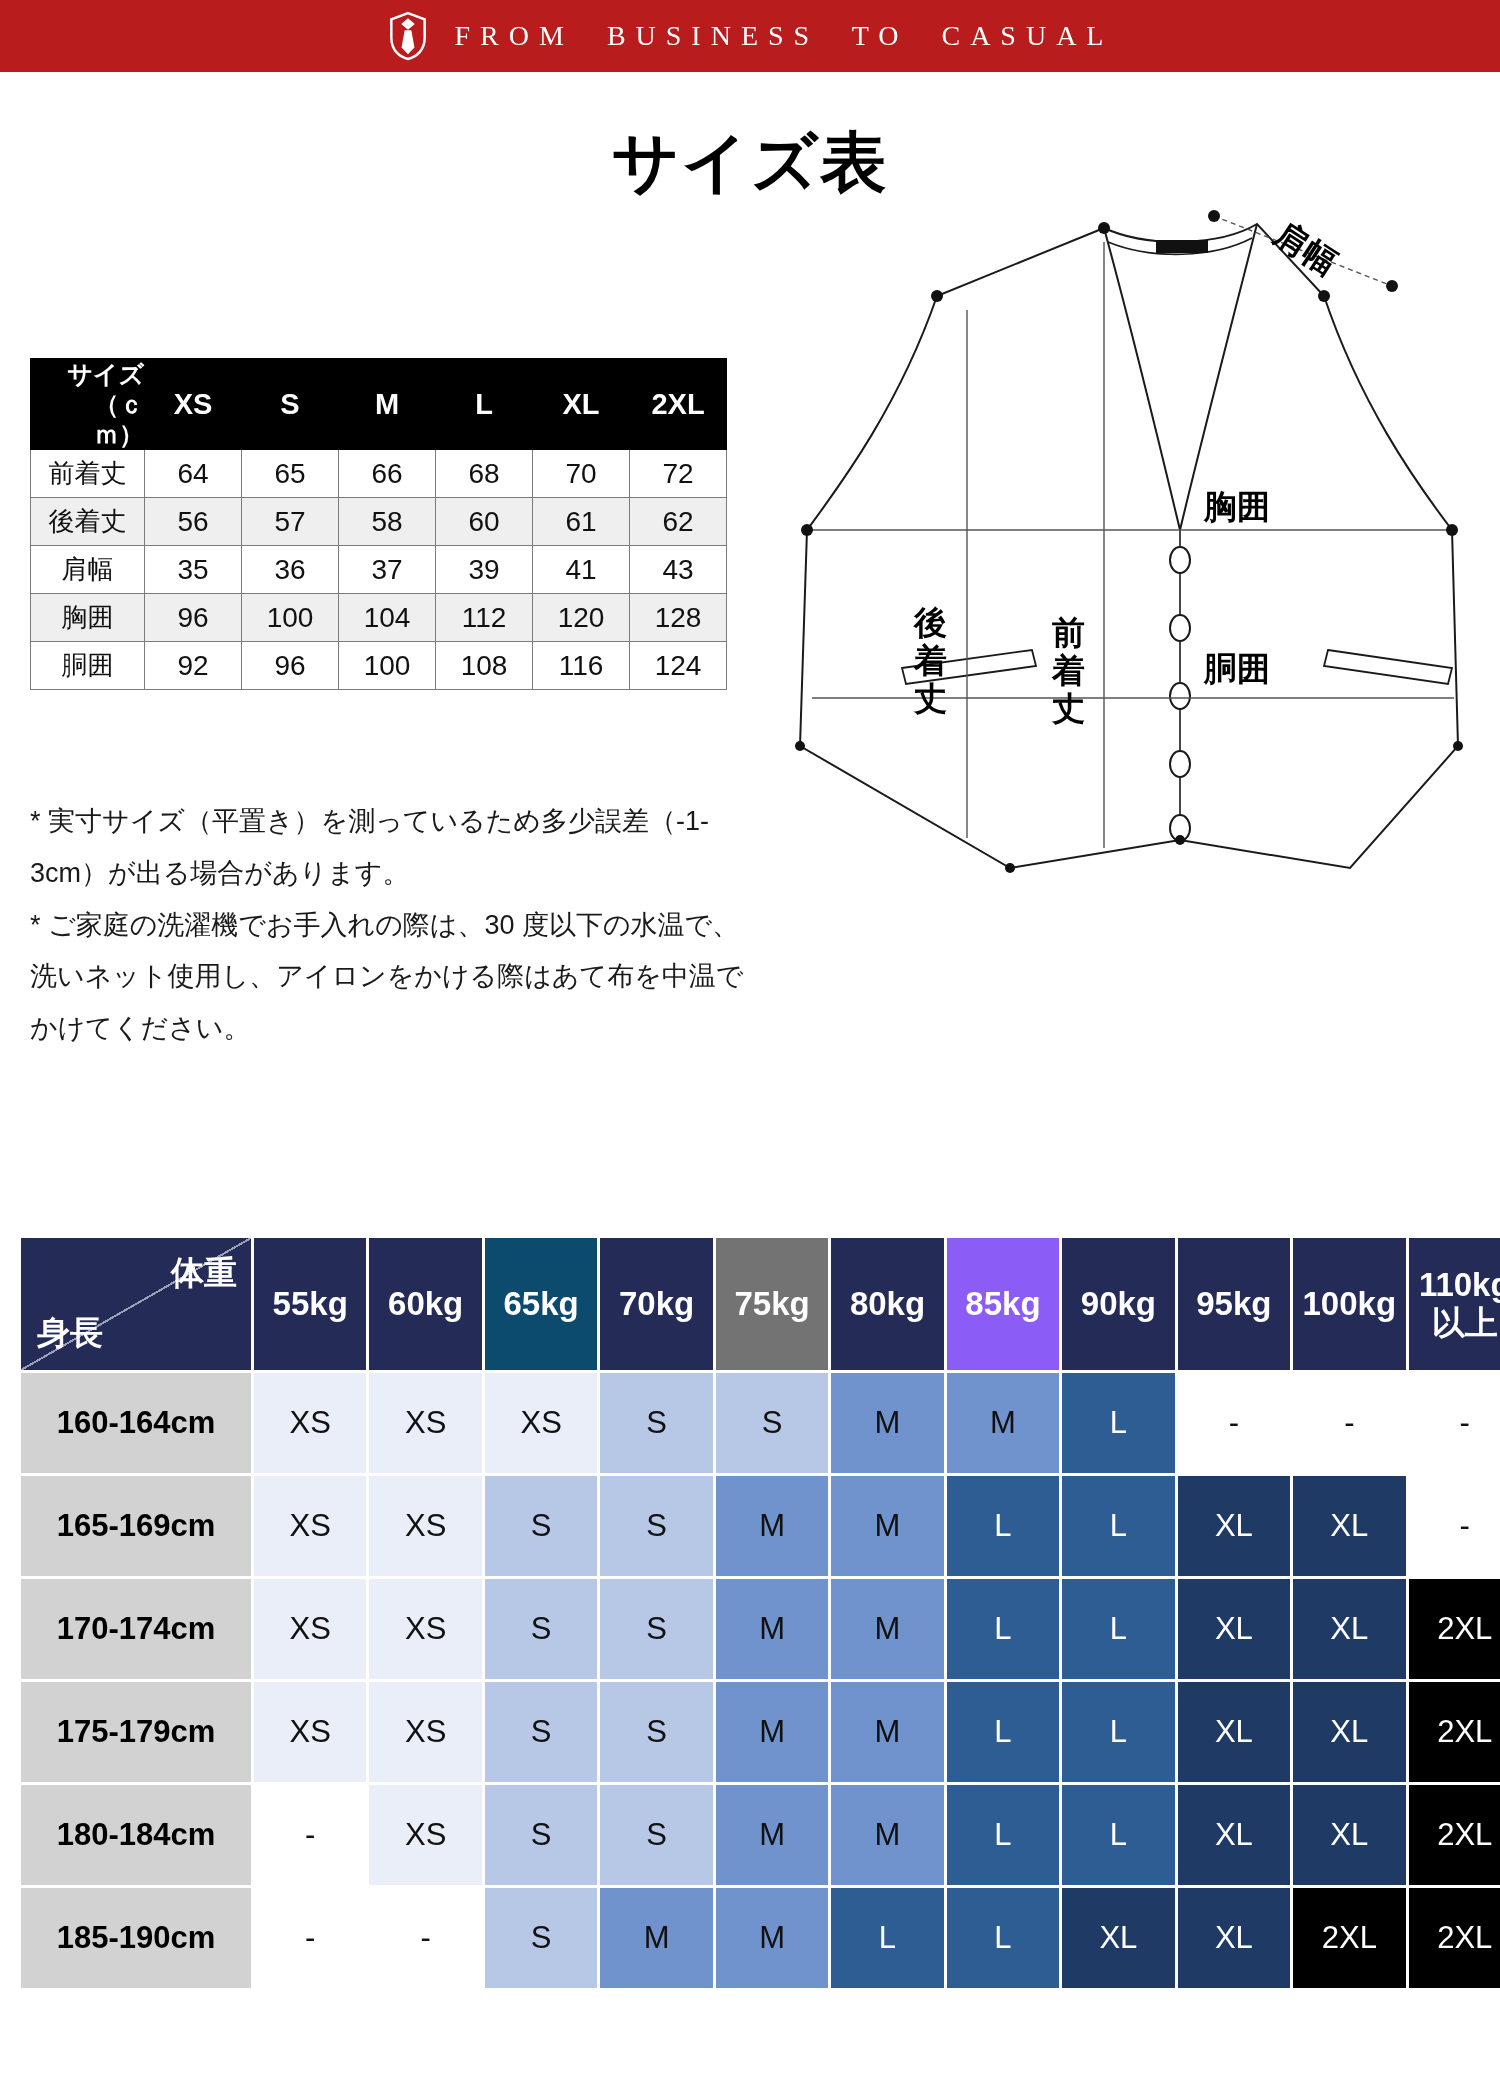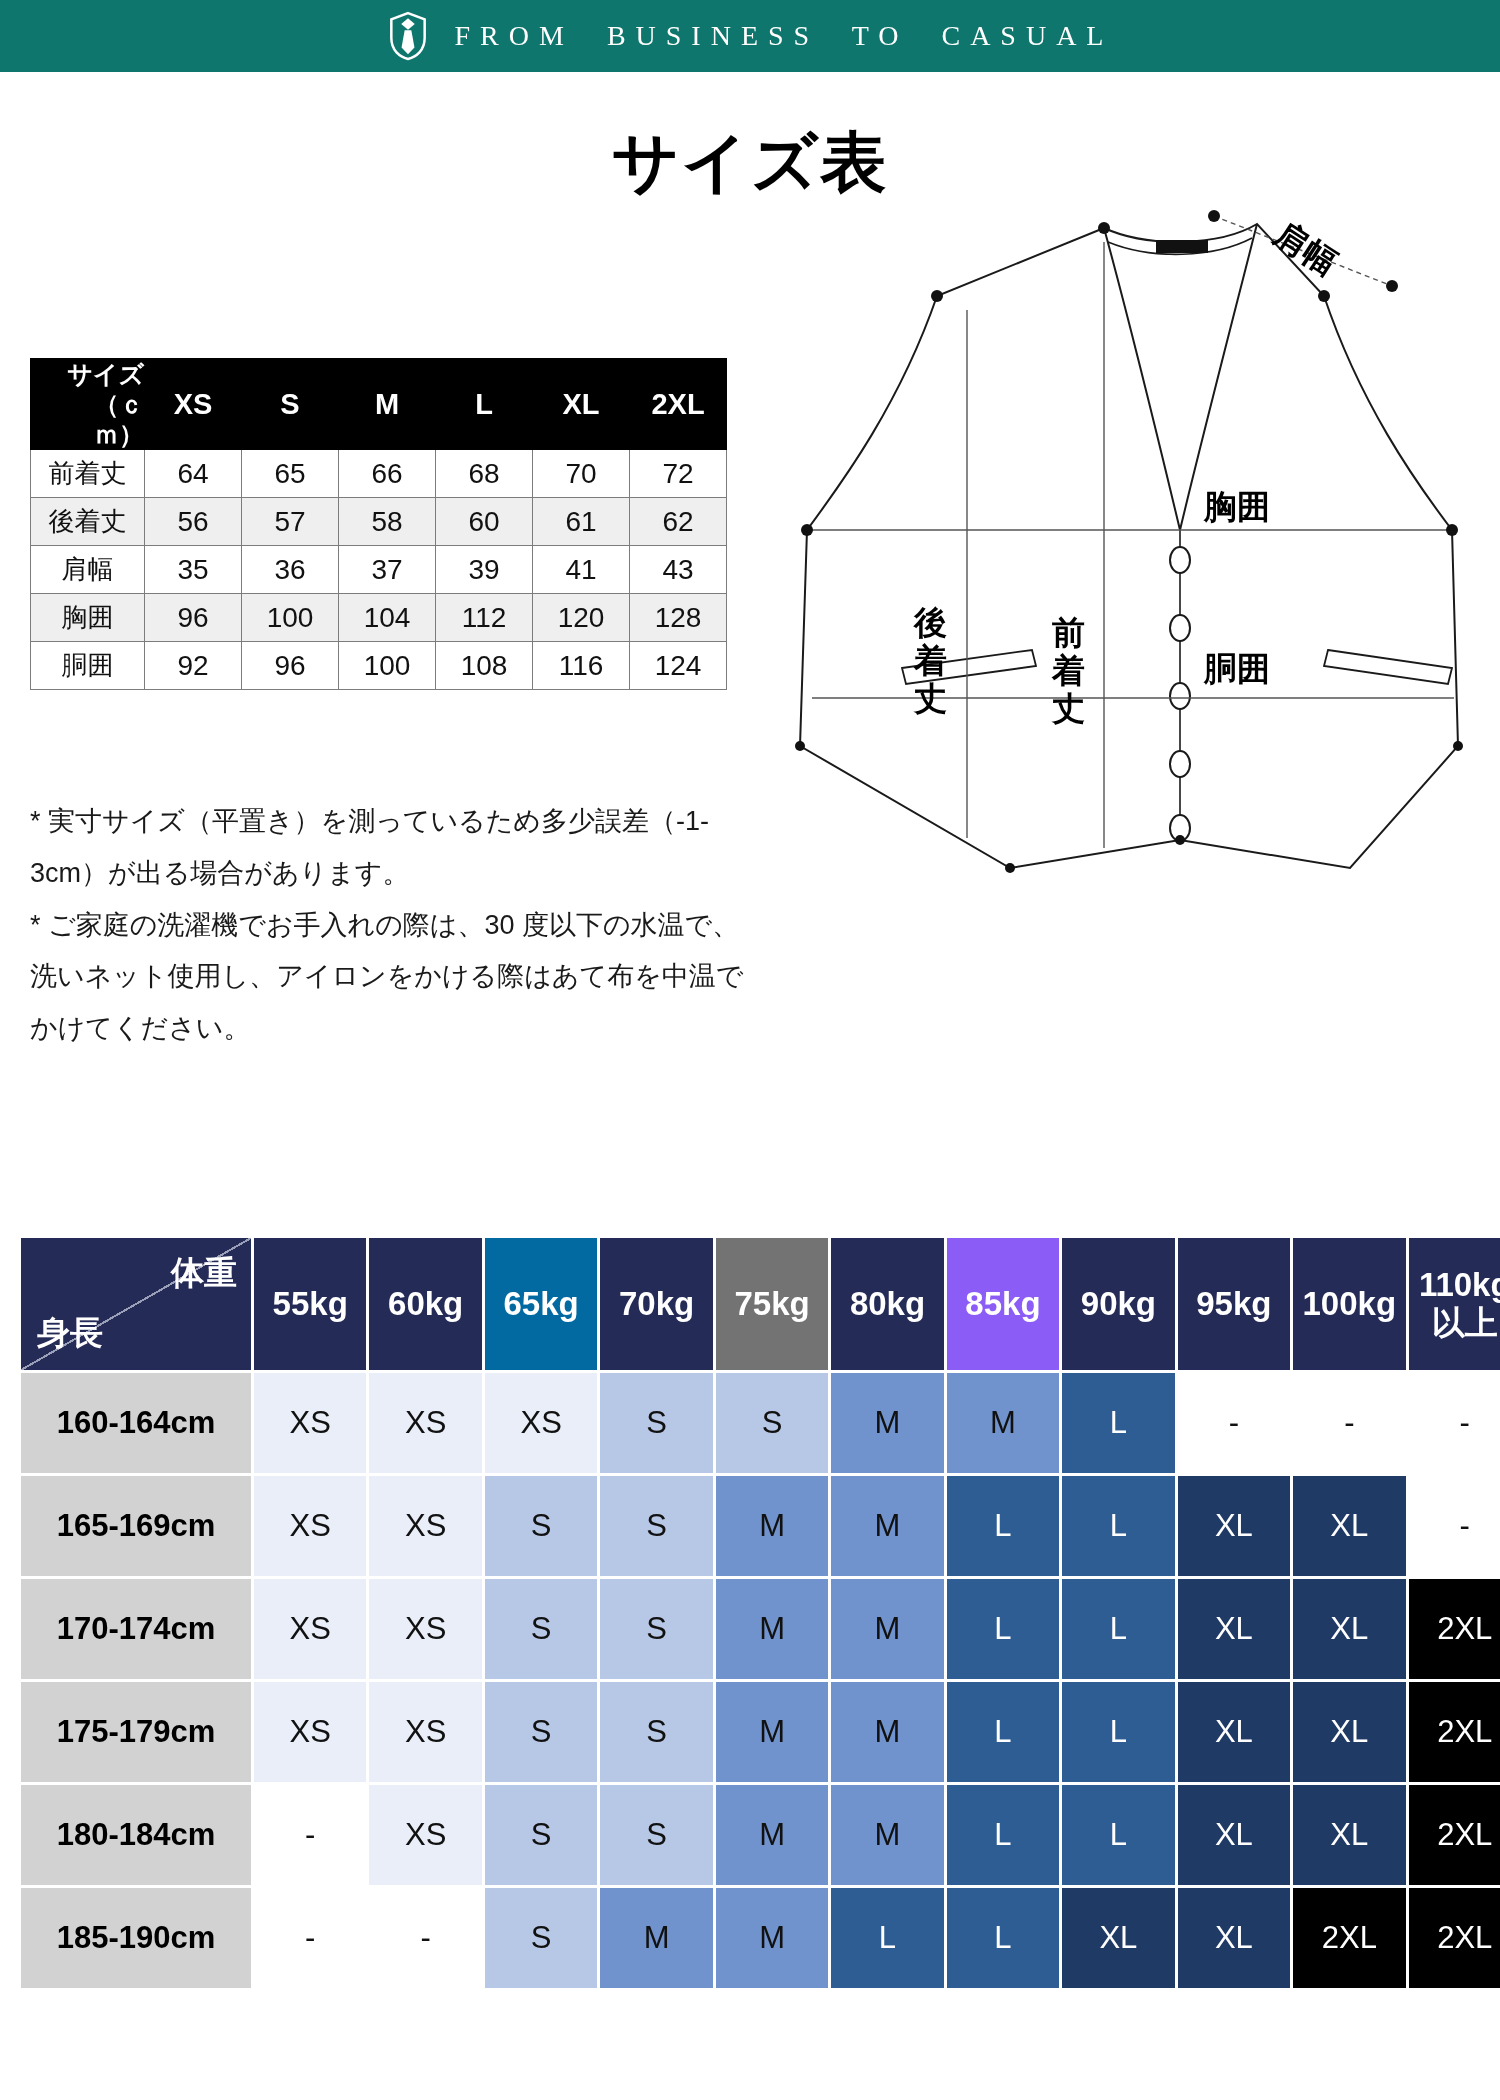--- a/index.html
+++ b/index.html
@@ -62,21 +62,21 @@
   .corner-top{position:absolute;top:16px;right:14px;font-size:33px;font-weight:700;color:#fff;}
   .corner-bottom{position:absolute;bottom:18px;left:16px;font-size:33px;font-weight:700;color:#fff;}
   .reco-row-label{height:100px;background:#d2d2d2;font-weight:700;font-size:31px;color:#000;}
   .reco-cell{height:100px;font-size:31px;}
 </style>
 </head>
 <body>
 
 <div id="page">
 
-  <div class="topbar" style="background:#0f766e;">
+  <div class="topbar" style="background:#b91c1c;">
     <span style="display:inline-flex;">
       <svg width="42" height="50" viewBox="0 0 40 48" aria-hidden="true">
         <path d="M20,2 L36,8 V26 C36,38 28,44 20,46 C12,44 4,38 4,26 V8 Z" fill="none" stroke="#ffffff" stroke-width="2.4"></path>
         <polygon points="20,7 26.5,12.5 20,18 13.5,12.5" fill="#ffffff"></polygon>
         <polygon points="16.8,18.5 23.2,18.5 26.2,35 20,41.5 13.8,35" fill="#ffffff"></polygon>
       </svg>
     </span>
     <span class="brand-text">FROM BUSINESS TO CASUAL</span>
   </div>
 
@@ -223,21 +223,21 @@
   </div>
 
 
   <div class="reco-grid">
       <div class="cell reco-head reco-corner" style="background: linear-gradient(to right bottom, transparent calc(50% - 1px), rgb(154, 160, 184) calc(50% - 1px), rgb(154, 160, 184) calc(50% + 1px), transparent calc(50% + 1px)), rgb(37, 43, 87);">
         <span class="corner-top">体重</span>
         <span class="corner-bottom">身長</span>
       </div>
       <div class="cell reco-head" style="background: rgb(37, 43, 87);">55kg</div>
       <div class="cell reco-head" style="background: rgb(37, 43, 87);">60kg</div>
-      <div class="cell reco-head" style="background: #0369a1;">65kg</div>
+      <div class="cell reco-head" style="background: #0c4a6e;">65kg</div>
       <div class="cell reco-head" style="background: rgb(37, 43, 87);">70kg</div>
       <div class="cell reco-head" style="background: #737373;">75kg</div>
       <div class="cell reco-head" style="background: rgb(37, 43, 87);">80kg</div>
       <div class="cell reco-head" style="background: #8b5cf6;">85kg</div>
       <div class="cell reco-head" style="background: rgb(37, 43, 87);">90kg</div>
       <div class="cell reco-head" style="background: rgb(37, 43, 87);">95kg</div>
       <div class="cell reco-head" style="background: rgb(37, 43, 87);">100kg</div>
       <div class="cell reco-head" style="background: rgb(37, 43, 87);">110kg以上</div>
       <div class="cell reco-row-label">160-164cm</div>
       <div class="cell reco-cell" style="background: rgb(233, 238, 248); color: rgb(17, 17, 17);">XS</div>

